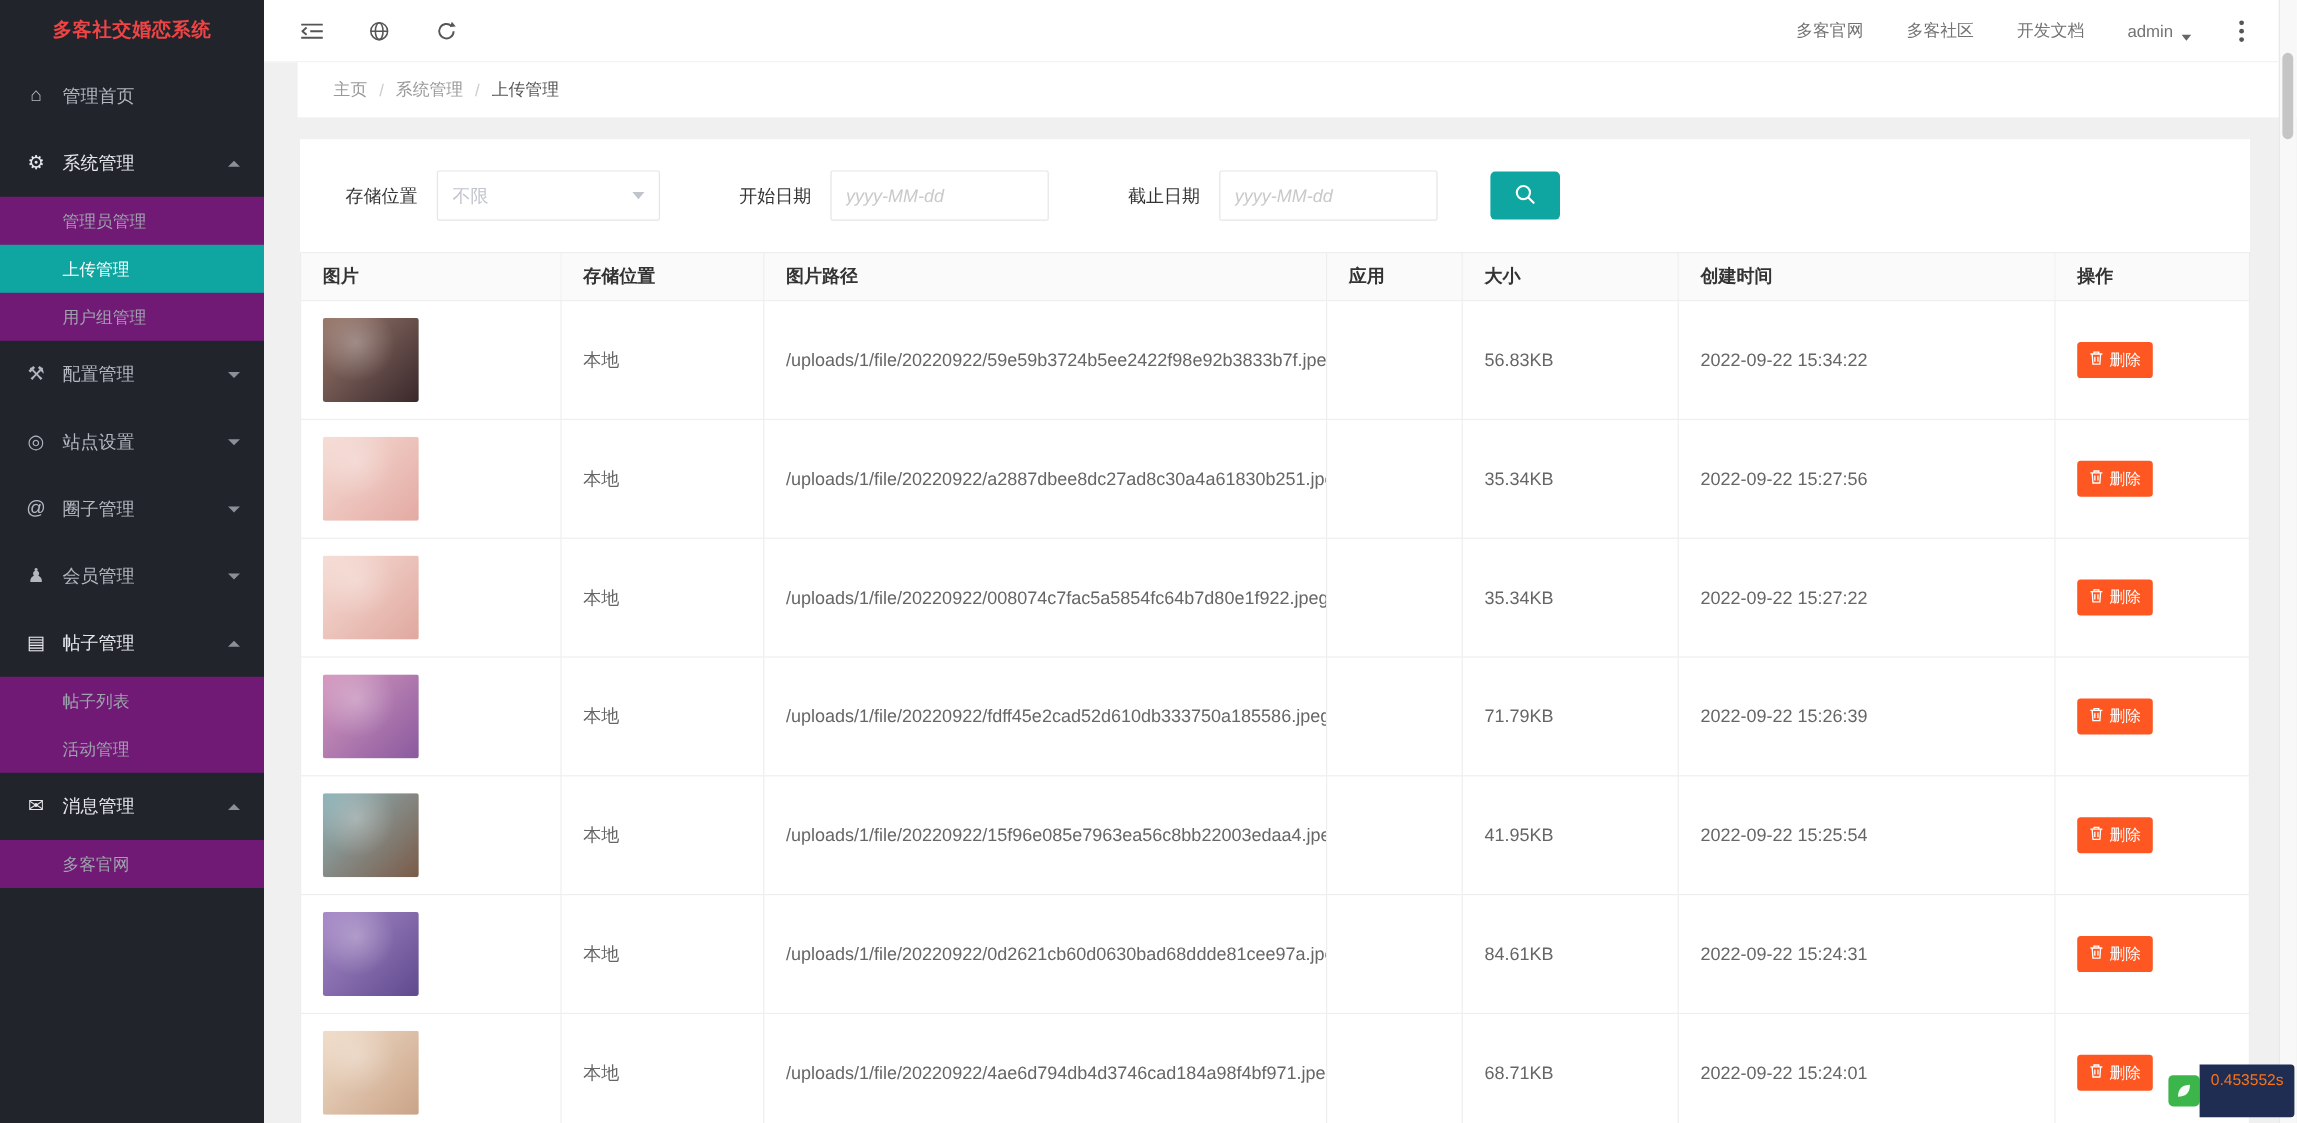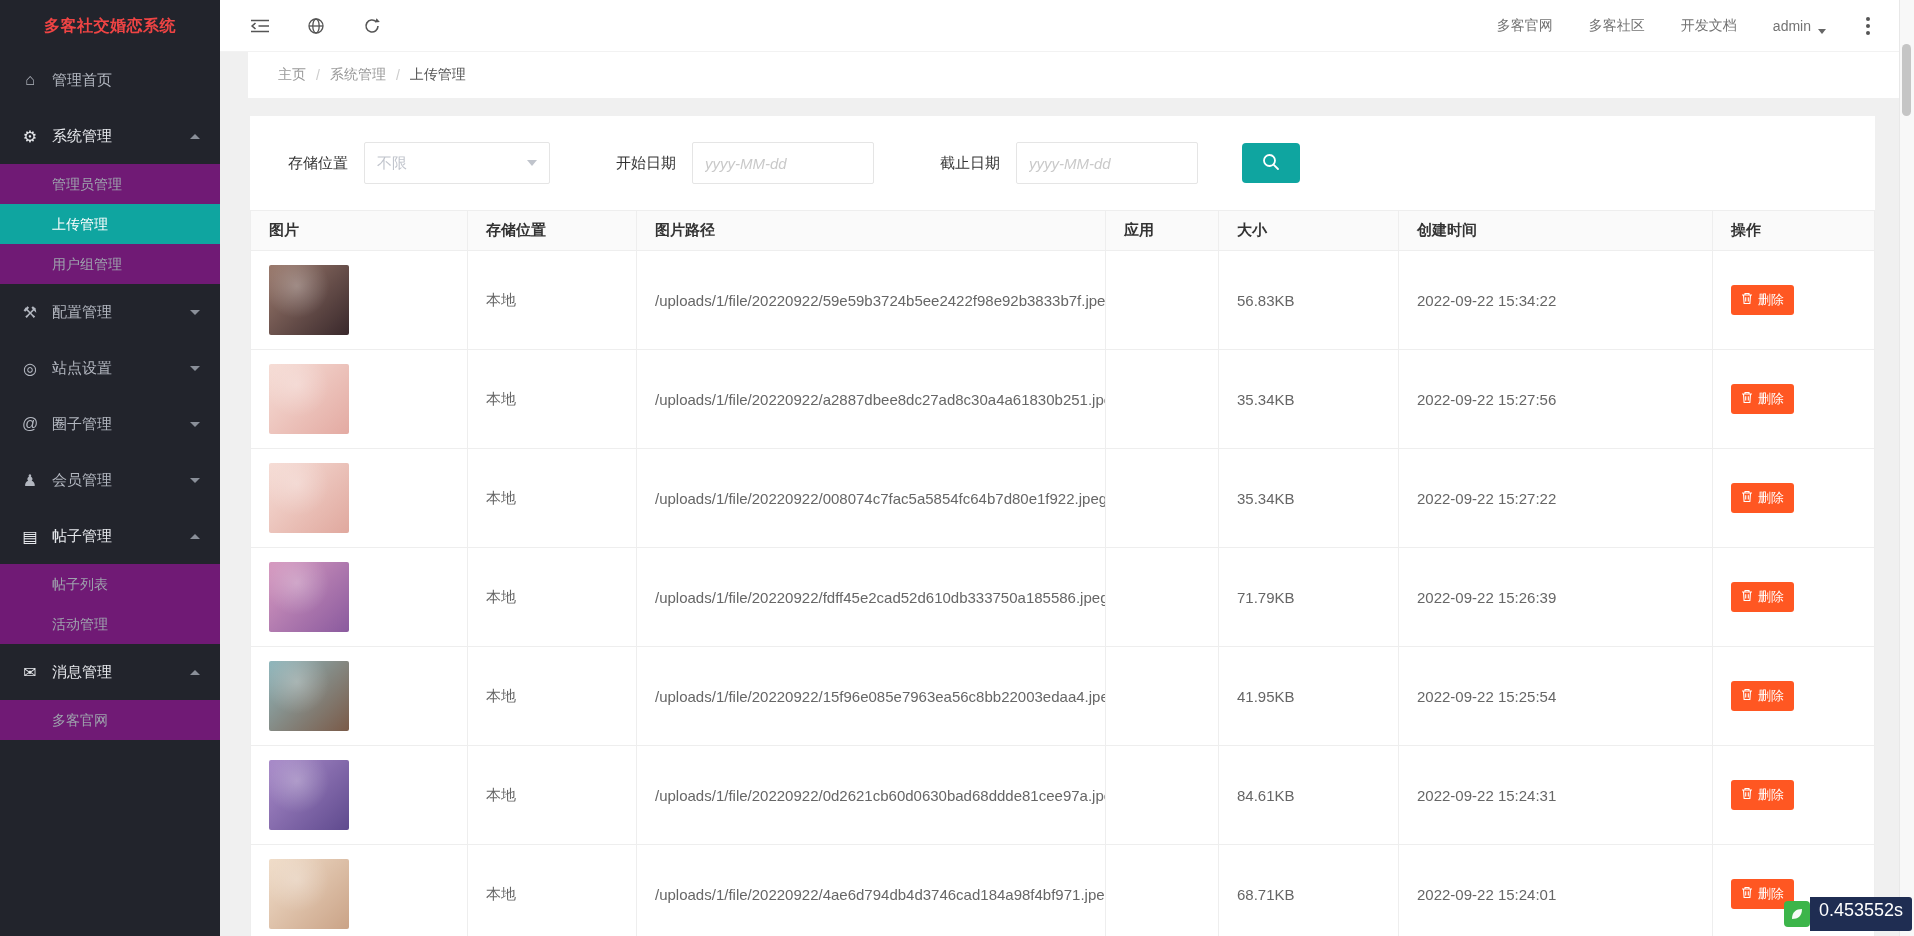--- a/index.html
+++ b/index.html
@@ -59,21 +59,21 @@
   thead th{background:#fafafa;height:40px;color:#333;font-weight:bold;font-size:15px;}
   tbody td{height:99px;}
   .thumb-img{width:80px;height:70px;border-radius:2px;cursor:pointer;}
   .btn-delete{display:inline-flex;align-items:center;gap:5px;background:var(--danger);color:#fff;border:none;border-radius:3px;font-size:13px;padding:6px 10px;cursor:pointer;font-family:inherit;}
 
   
   .scrollbar{position:absolute;top:0;right:0;width:15px;height:100%;background:#f8f8f8;border-left:1px solid #e8e8e8;z-index:5;}
   .scroll-thumb{position:absolute;top:44px;left:2px;width:9px;height:72px;background:#c5c5c5;border-radius:5px;cursor:pointer;}
   .timer-badge{position:absolute;right:2px;bottom:5px;display:flex;align-items:center;z-index:20;}
   .timer-leaf{width:26px;height:26px;background:#3cb54a;border-radius:4px;display:flex;align-items:center;justify-content:center;}
-  .timer-pill{height:34px;line-height:26px;background:#1f2d52;color:#ffffff;font-size:18px;padding:0 9px;border-radius:0 3px 3px 0;white-space:nowrap;}
+  .timer-pill{height:44px;line-height:26px;background:#1f2d52;color:#f97316;font-size:13px;padding:0 9px;border-radius:0 3px 3px 0;white-space:nowrap;}
 </style>
 </head>
 <body>
 
 <div class="app">
 
   <aside class="sidebar">
     <div class="logo">多客社交婚恋系统</div>
     <nav>
 

